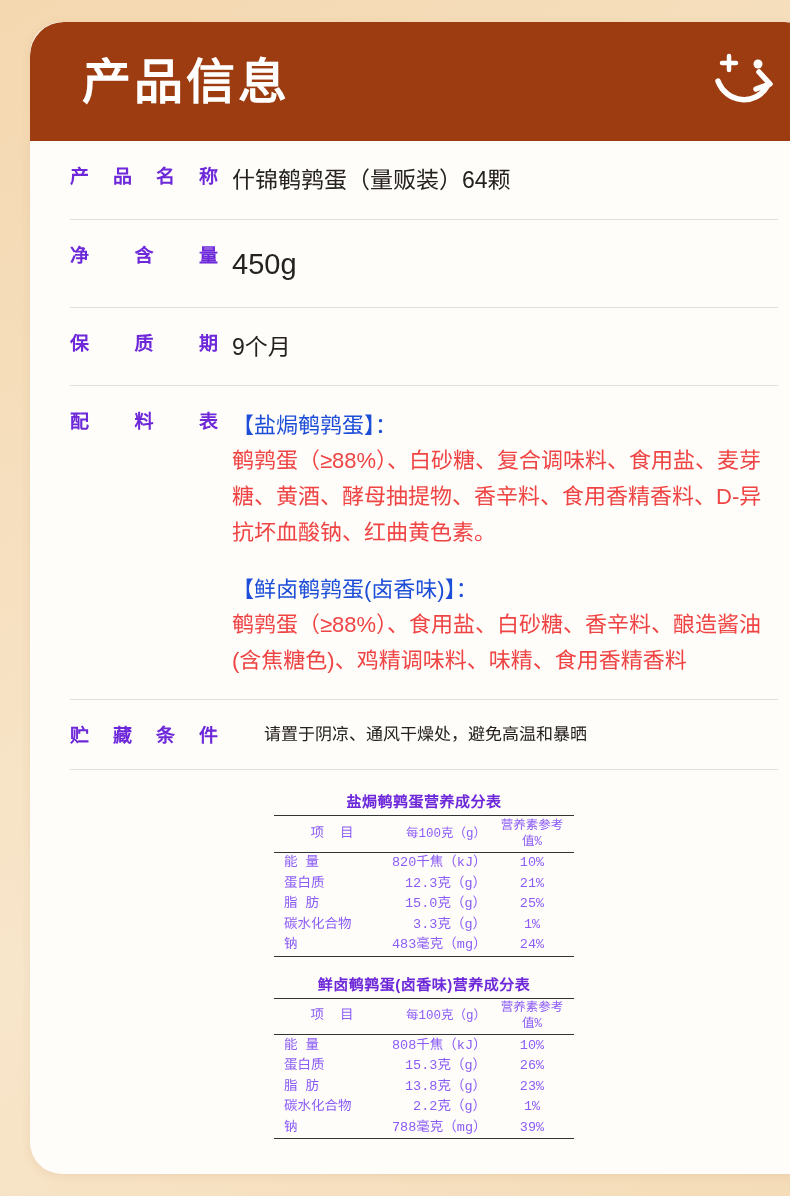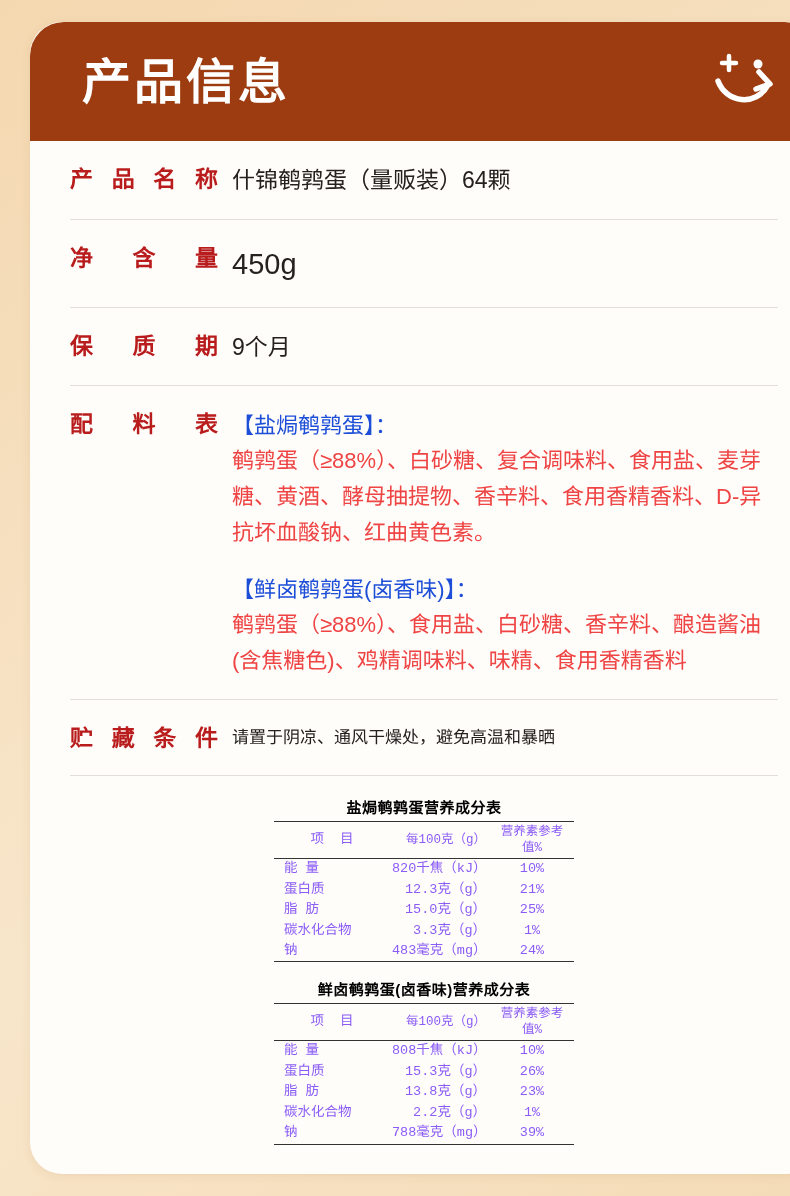--- a/index.html
+++ b/index.html
@@ -66,23 +66,23 @@
     display: flex;
     align-items: flex-start;
     border-bottom: 1px solid #e2ded8;
     padding: 22px 0 20px 0;
   }
   .row:last-child { border-bottom: none; }
 
   .row-label {
     flex: none;
     width: 162px;
-    font-size: 23px;
+    font-size: 19px;
     font-weight: bold;
-    color: #b91c1c;
+    color: #6d28d9;
     letter-spacing: 0px;
     text-align: justify;
     text-align-last: justify;
     padding-right: 14px;
     box-sizing: border-box;
     line-height: 1.45;
   }
   .row-value {
     flex: 1 1 auto;
     font-size: 22px;
@@ -100,21 +100,21 @@
     color: #1d4ed8;
     line-height: 1.6;
   }
   .ing-text {
     font-size: 22px;
     color: #ef4444;
     line-height: 1.62;
   }
   .ing-gap { height: 22px; }
 
-  .row-store { align-items: center; }
+  .row-store { align-items: center; gap: 32px; }
   .row-store .row-value { font-size: 17px; }
 
   
   .row-nutrition {
     border-bottom: none;
     padding-top: 20px;
     align-items: flex-start;
   }
   .row-nutrition .row-label {
     text-align-last: left;
@@ -128,21 +128,21 @@
     align-items: center;
   }
   .nutri-table {
     width: 300px;
     margin-bottom: 16px;
   }
   .nutri-title {
     text-align: center;
     font-size: 15px;
     font-weight: bold;
-    color: #000000;
+    color: #6d28d9;
     margin-bottom: 4px;
     letter-spacing: 0.5px;
   }
   table.nt {
     border-collapse: collapse;
     width: 100%;
     font-size: 13.5px;
     color: #8b5cf6;
     font-family: Liberation Mono, monospace;
   }

